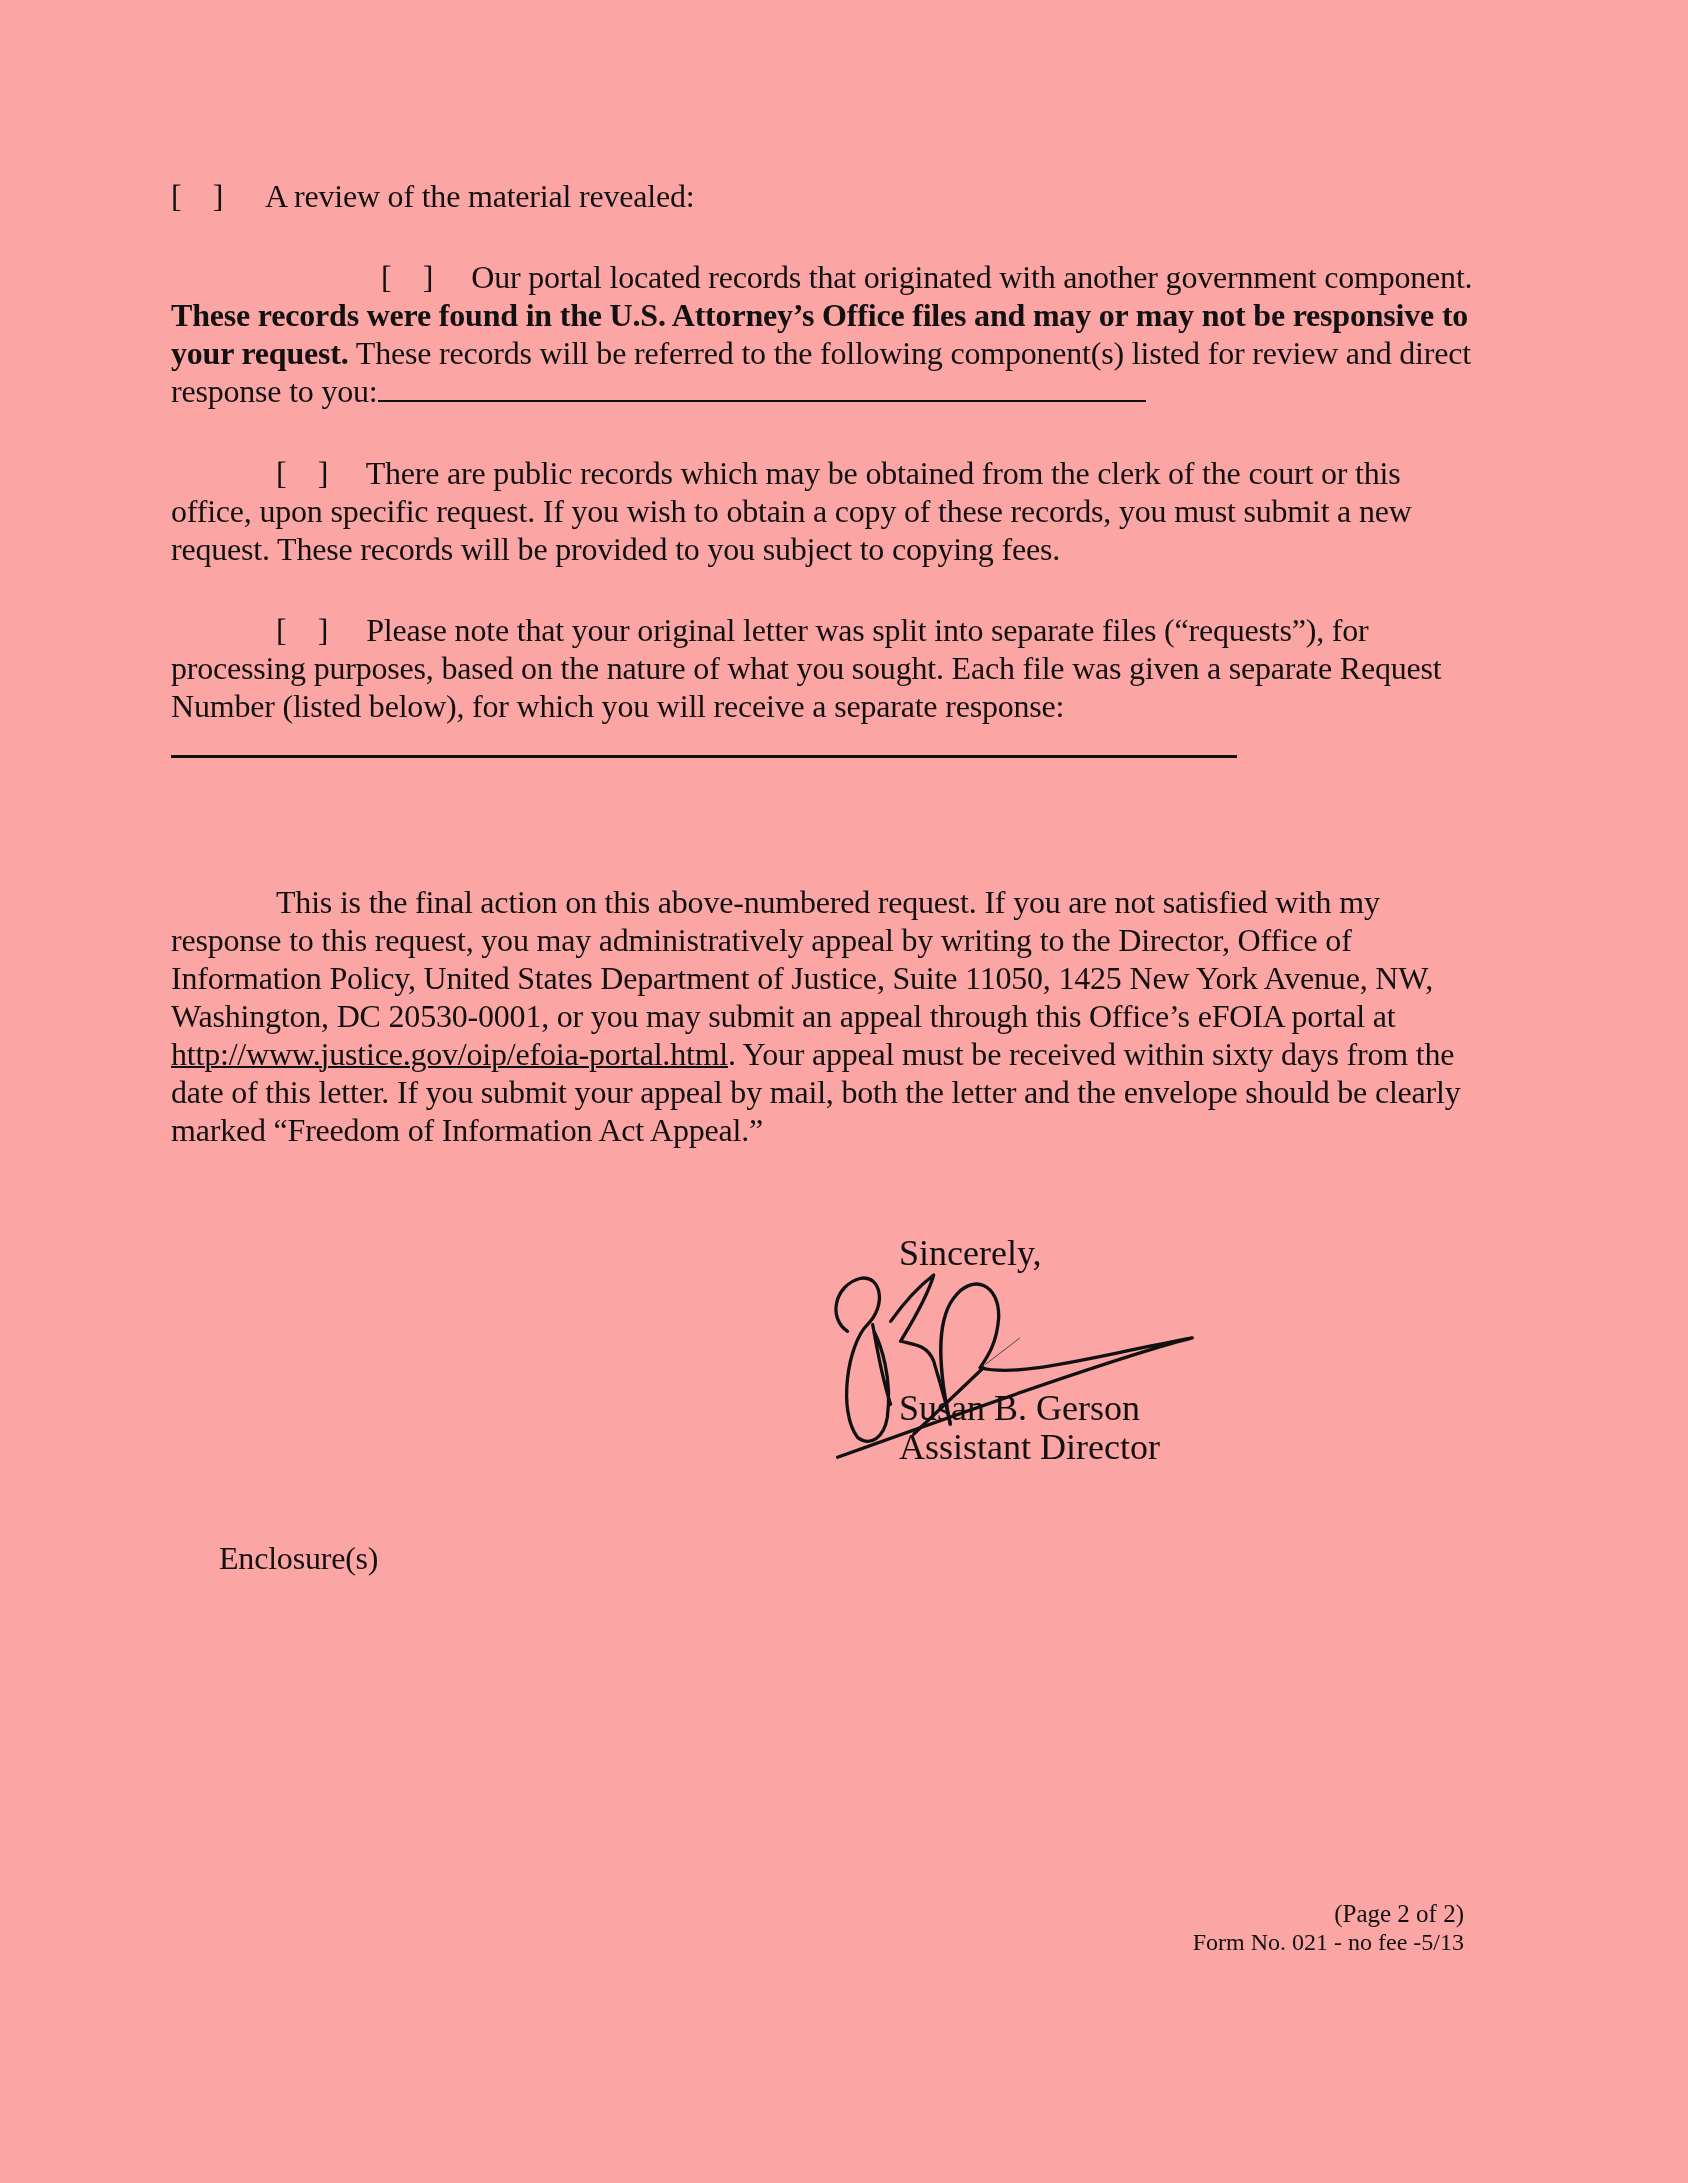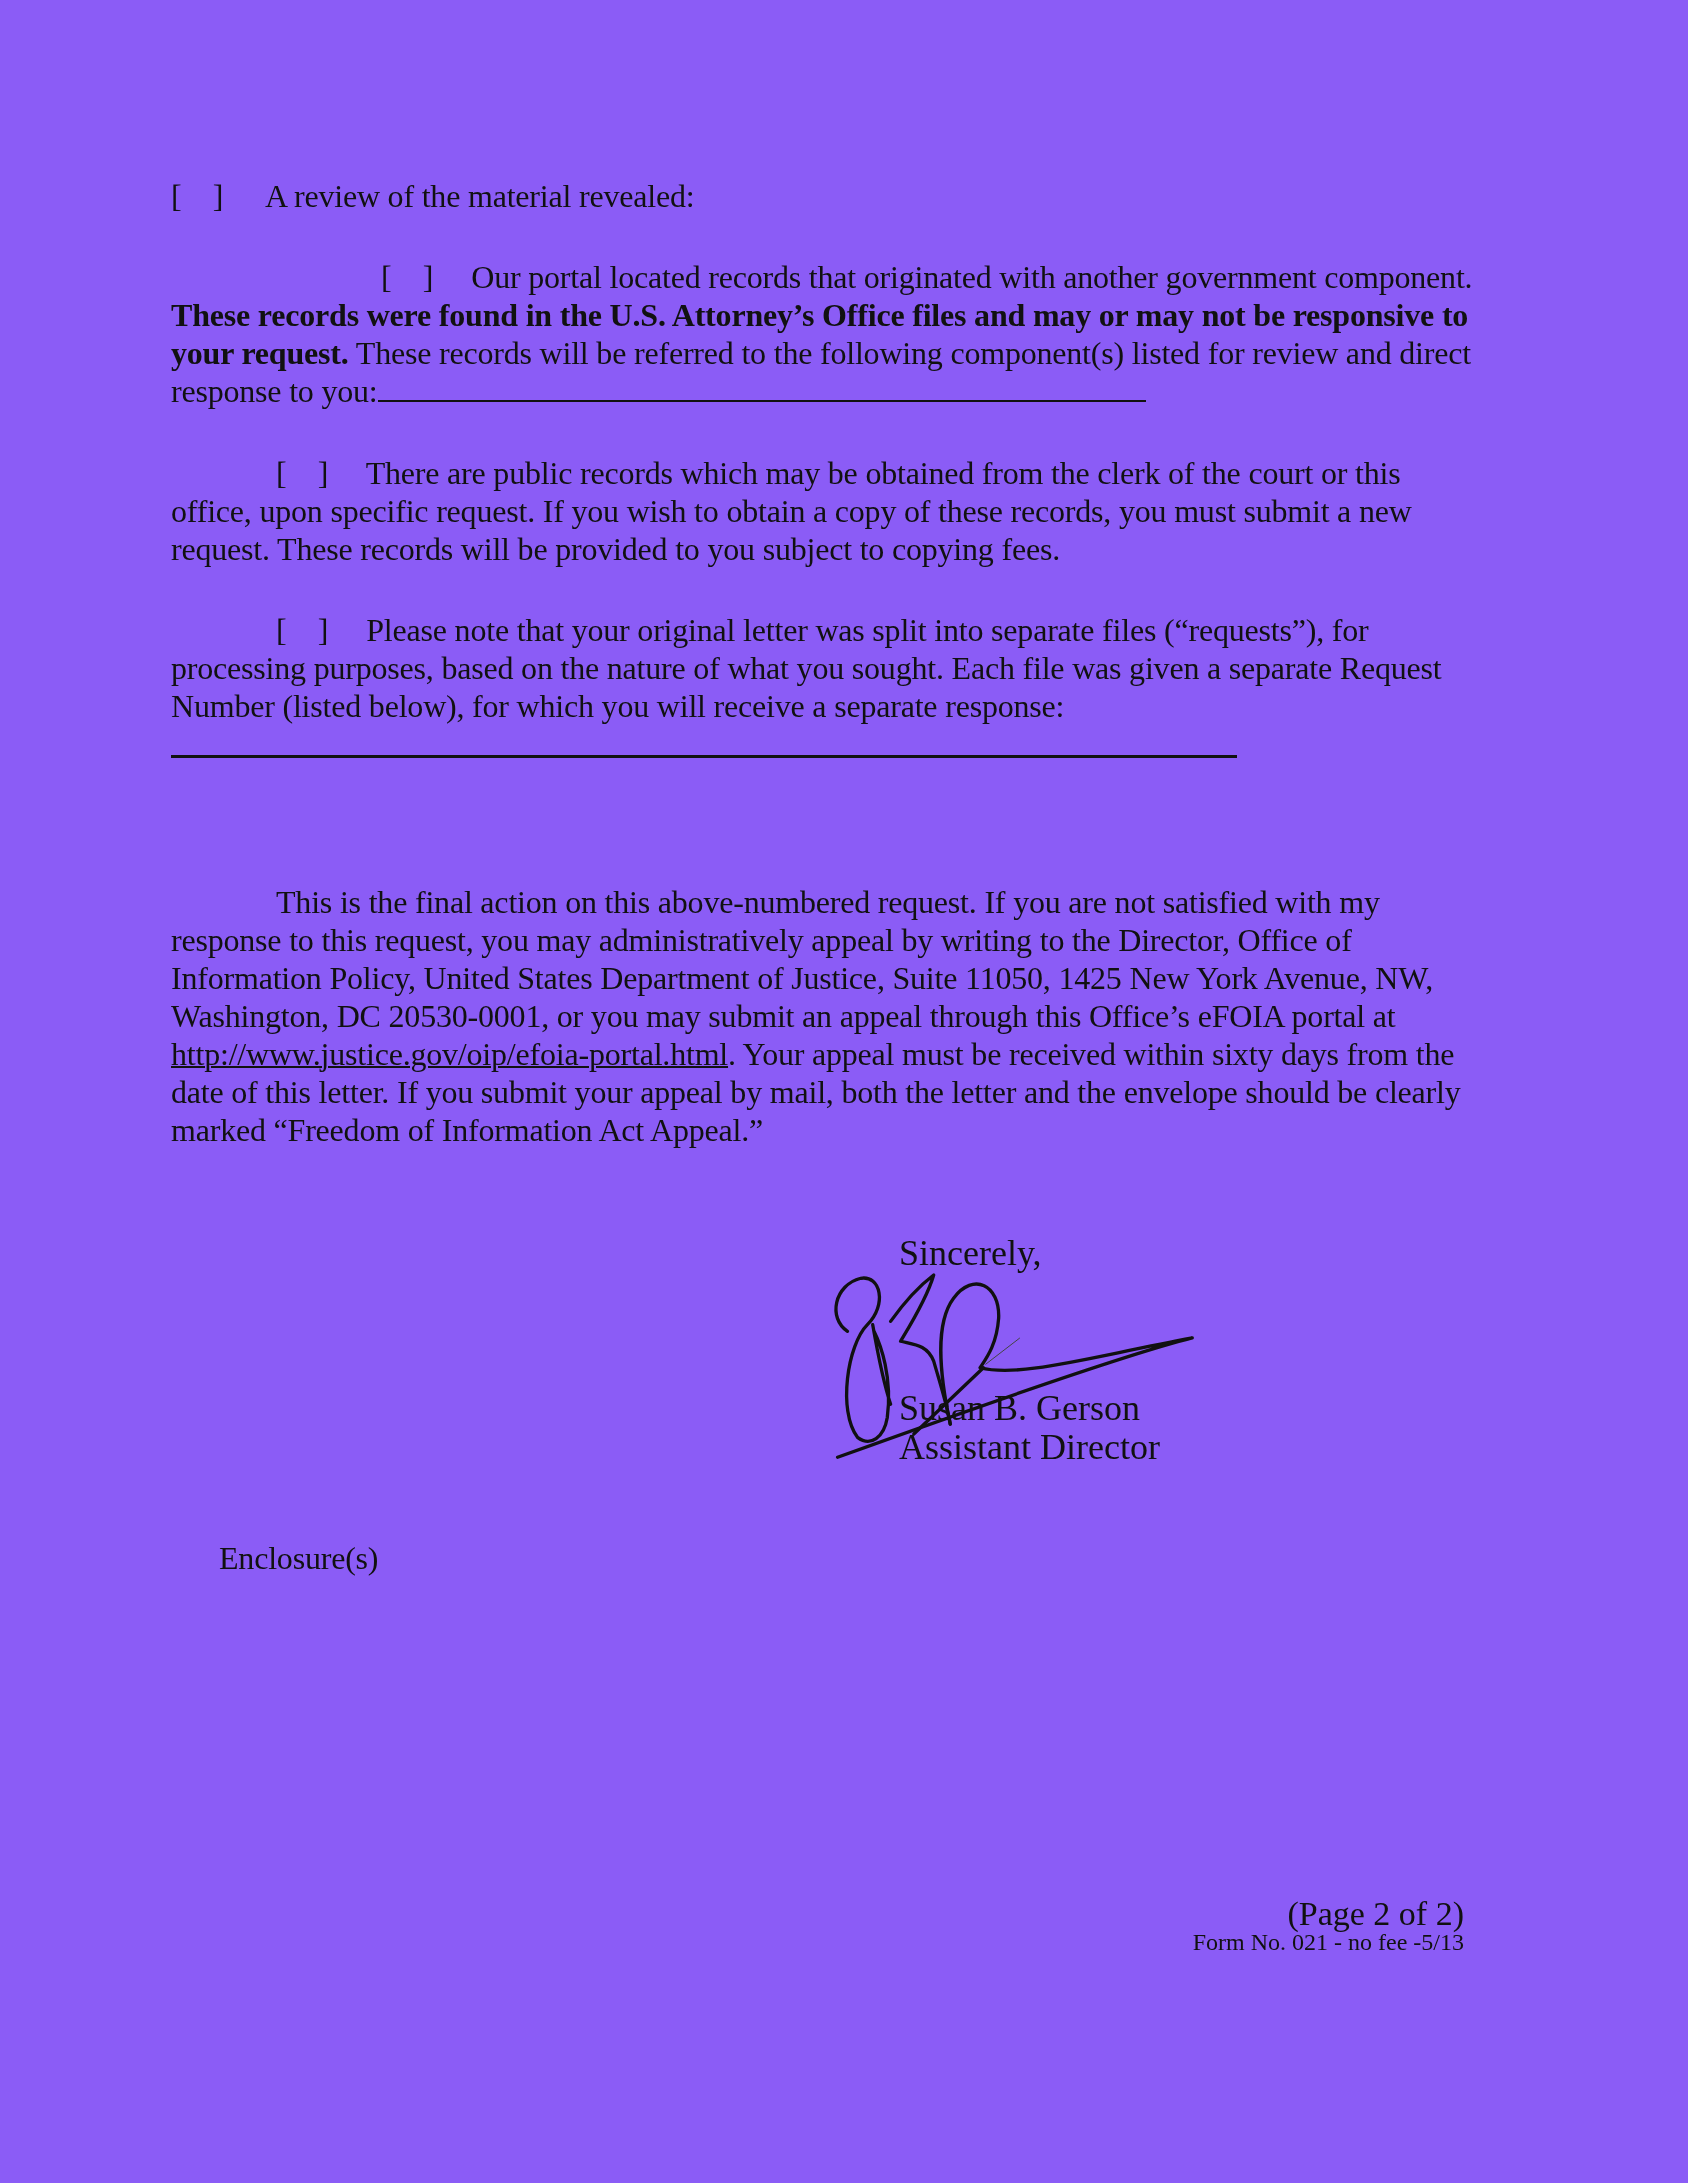--- a/index.html
+++ b/index.html
@@ -13,21 +13,21 @@
       position: relative;
       overflow: hidden;
       font-family: "Liberation Serif", "DejaVu Serif", serif;
       color: #111111;
     }
     .page {
       position: absolute;
       left: 0; top: 0;
       width: 1689px;
       height: 2183px;
-      background: #8b5cf6;
+      background: #fca5a5;
     }
     .para {
       position: absolute;
       left: 171px;
       width: 1311px;
       font-size: 32px;
       line-height: 38px;
       letter-spacing: -0.2px;
     }
     .cb {
@@ -57,21 +57,21 @@
       left: 867px;
       font-size: 36px;
       line-height: 38px;
       margin-left: 32px;
     }
     .footer {
       position: absolute;
       right: 225px;
       text-align: right;
     }
-    .footer .page-no { font-size: 34px; line-height: 32px; }
+    .footer .page-no { font-size: 25px; line-height: 32px; }
     .footer .form-no { font-size: 24px; line-height: 24px; }
     svg.sig {
       position: absolute;
       left: 821px;
       top: 1245px;
       width: 411px;
       height: 219px;
       overflow: visible;
     }
   </style>

